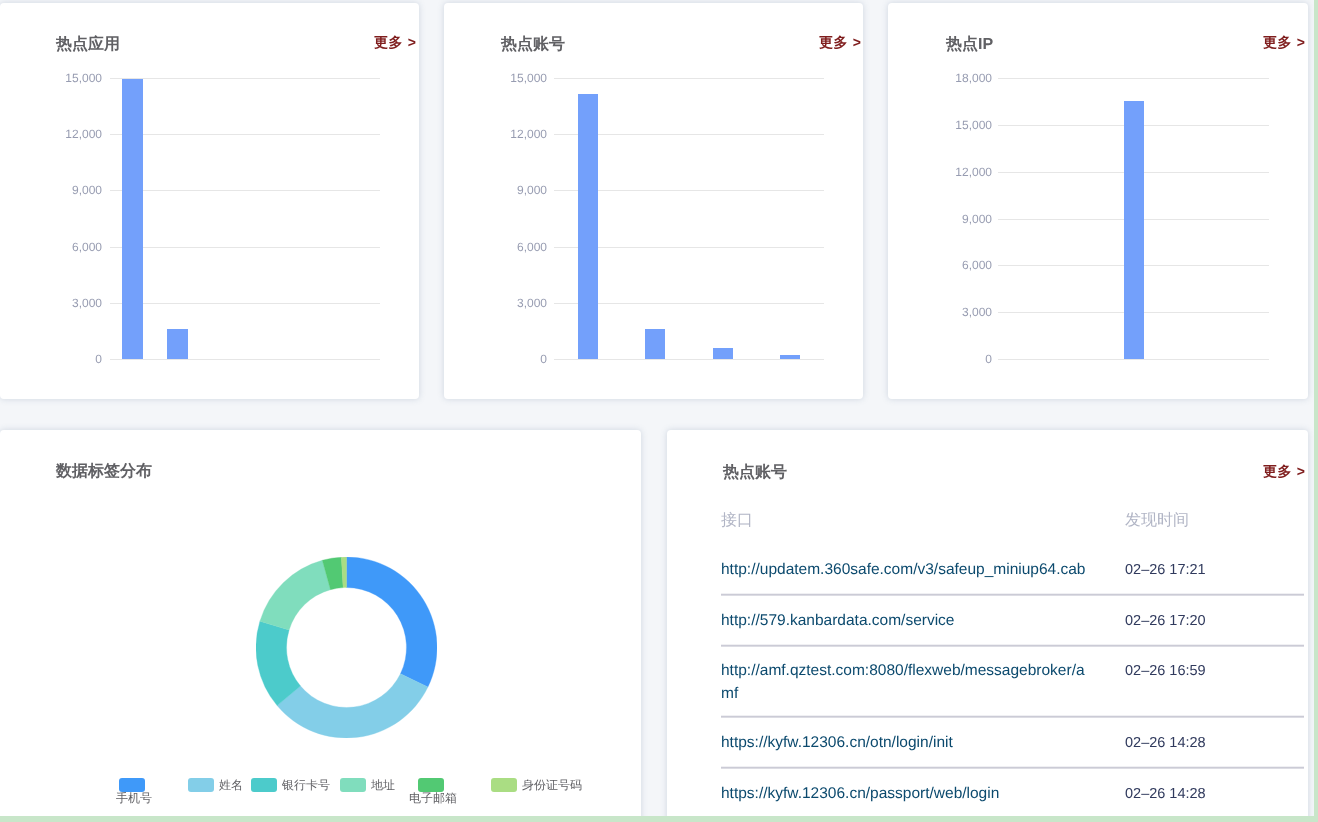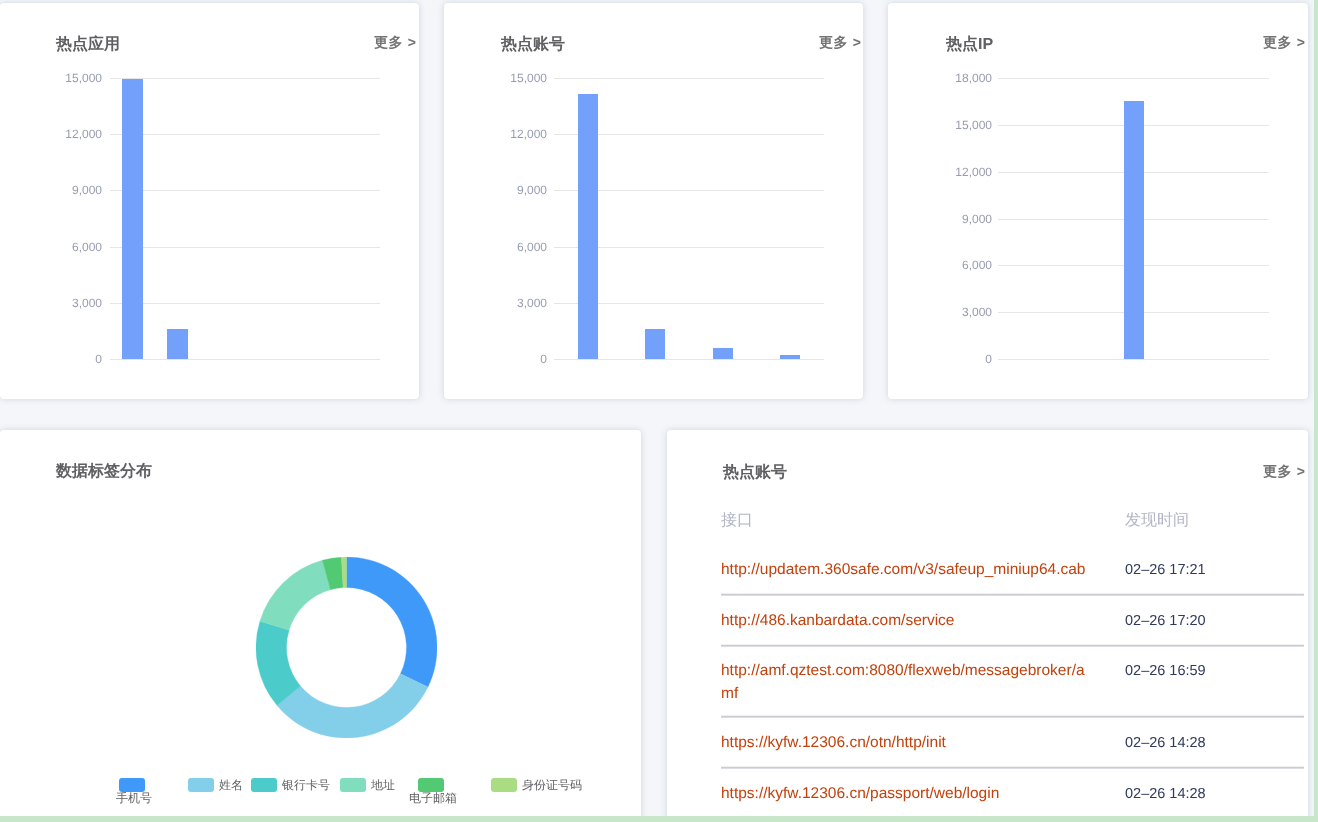--- a/index.html
+++ b/index.html
@@ -17,38 +17,38 @@
   .frame-right{position:absolute;right:0;top:0;width:4px;height:822px;background:#c8e6c9;z-index:50;}
   .frame-bottom{position:absolute;left:0;bottom:0;width:1318px;height:6px;background:#c8e6c9;z-index:50;}
 
   .card{position:absolute;background:#fff;border-radius:4px;
         box-shadow:0 0 6px rgba(120,140,170,.30);box-sizing:border-box;}
 
   .layer{position:absolute;left:14px;top:0;width:1318px;height:803px;z-index:10;margin-left:12px;}
 
   .card-title{position:absolute;font-size:16px;font-weight:700;color:#606064;
               letter-spacing:0px;line-height:16px;white-space:nowrap;}
-  .more-link{position:absolute;font-size:14px;font-weight:600;color:#737373;line-height:14px;
+  .more-link{position:absolute;font-size:14px;font-weight:600;color:#7f1d1d;line-height:14px;
              letter-spacing:0.6px;white-space:nowrap;cursor:pointer;}
 
   
   .gridline{position:absolute;height:1px;background:#e6e6e6;}
   .ytick{position:absolute;font-size:12px;color:#979cb1;text-align:right;
          line-height:12px;white-space:nowrap;}
   .bar{position:absolute;background:#73a0fb;}
 
   
   .legend{position:absolute;white-space:nowrap;}
   .legend-item{position:absolute;top:0;display:flex;align-items:center;}
   .legend-sw{width:26px;height:14px;border-radius:3px;display:block;}
   .legend-lb{font-size:12px;color:#5f5f63;padding-left:5px;line-height:12px;}
 
   
   .tbl-head{position:absolute;font-size:16px;color:#b1b5c5;line-height:12px;white-space:nowrap;}
-  .row-url{position:absolute;font-size:15.5px;color:#c2410c;line-height:22.5px;word-break:break-all;}
+  .row-url{position:absolute;font-size:15.5px;color:#0c4a6e;line-height:22.5px;word-break:break-all;}
   .row-date{position:absolute;font-size:14.5px;color:#303a5d;line-height:22.5px;white-space:nowrap;}
   .row-sep{position:absolute;height:3px;background:linear-gradient(to bottom,#f0f0f3 0%,#f0f0f3 33%,#cbcbd6 33%,#cbcbd6 66%,#dcdce3 66%,#dcdce3 100%);}
 </style>
 </head>
 <body>
 
 <div class="page">
 
   <div class="card" style="left:0px;top:3px;width:419px;height:396px;"></div>
   <div class="card" style="left:444px;top:3px;width:419px;height:396px;"></div>
@@ -156,25 +156,25 @@
           <span class="legend-sw" style="background: rgb(170, 221, 131);"></span>
           <span class="legend-lb">身份证号码</span>
         </div>
       </div>
 
     <div id="tbl">
         <div class="tbl-head" style="left: 695px; top: 515px;">接口</div>
         <div class="tbl-head" style="left: 1099px; top: 515px;">发现时间</div>
         <div class="row-url" style="left: 695px; top: 559px; width: 370px;">http://updatem.360safe.com/v3/safeup_miniup64.cab</div>
         <div class="row-date" style="left: 1099px; top: 559px;">02–26 17:21</div>
-        <div class="row-url" style="left: 695px; top: 610px; width: 370px;">http://486.kanbardata.com/service</div>
+        <div class="row-url" style="left: 695px; top: 610px; width: 370px;">http://579.kanbardata.com/service</div>
         <div class="row-date" style="left: 1099px; top: 610px;">02–26 17:20</div>
         <div class="row-url" style="left: 695px; top: 660px; width: 370px;">http://amf.qztest.com:8080/flexweb/messagebroker/amf</div>
         <div class="row-date" style="left: 1099px; top: 660px;">02–26 16:59</div>
-        <div class="row-url" style="left: 695px; top: 732px; width: 370px;">https://kyfw.12306.cn/otn/http/init</div>
+        <div class="row-url" style="left: 695px; top: 732px; width: 370px;">https://kyfw.12306.cn/otn/login/init</div>
         <div class="row-date" style="left: 1099px; top: 732px;">02–26 14:28</div>
         <div class="row-url" style="left: 695px; top: 783px; width: 370px;">https://kyfw.12306.cn/passport/web/login</div>
         <div class="row-date" style="left: 1099px; top: 783px;">02–26 14:28</div>
         <div class="row-sep" style="left: 695px; top: 593px; width: 583px;"></div>
         <div class="row-sep" style="left: 695px; top: 644px; width: 583px;"></div>
         <div class="row-sep" style="left: 695px; top: 715px; width: 583px;"></div>
         <div class="row-sep" style="left: 695px; top: 766px; width: 583px;"></div>
       </div>
   </div>
 

